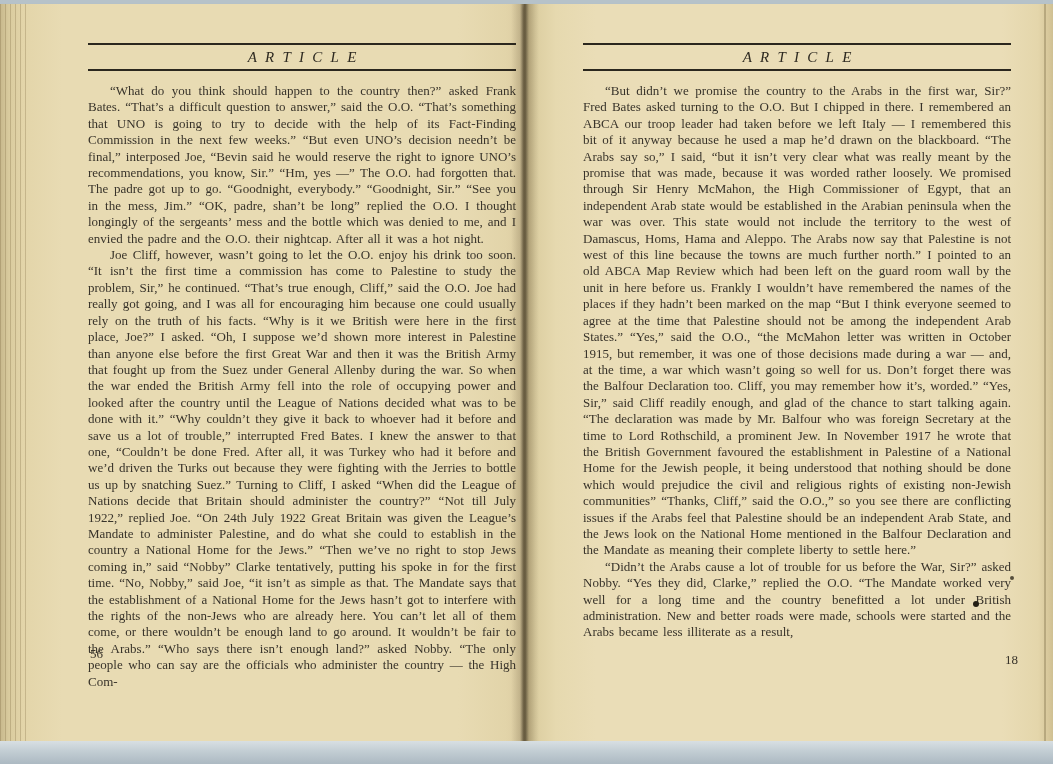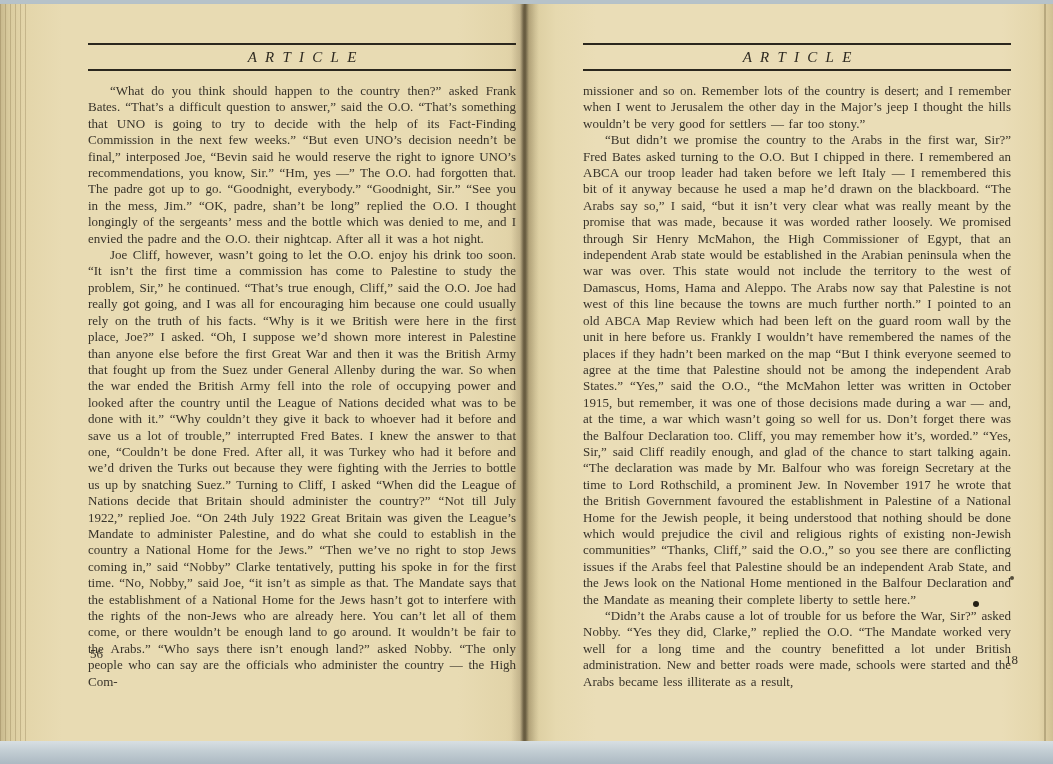--- a/index.html
+++ b/index.html
@@ -99,21 +99,20 @@
     <div class="page-number pn-left">56</div>
   </div>
 
   <div class="page page-right">
     <div class="edge-right"></div>
     <div class="column col-right">
       <div class="rule"></div>
       <div class="running-head">ARTICLE</div>
       <div class="rule"></div>
       <div class="body">
-        <p class="para">missioner and so on.  Remember lots of the country is desert;  and I remember when I went to Jerusalem the other day in the Major’s jeep I thought the hills wouldn’t be very good for settlers — far too stony.”</p>
         <p class="para indent">“But didn’t we promise the country to the Arabs in the first war, Sir?”  Fred Bates asked turning to the O.O.  But I chipped in there. I remembered an ABCA our troop leader had taken before we left Italy — I remembered this bit of it anyway because he used a map he’d drawn on the blackboard.  “The Arabs say so,” I said, “but it isn’t very clear what was really meant by the promise that was made, because it was worded rather loosely.  We promised through Sir Henry McMahon, the High Commissioner of Egypt, that an independent Arab state would be established in the Arabian peninsula when the war was over.  This state would not include the territory to the west of Damascus, Homs, Hama and Aleppo.  The Arabs now say that Palestine is not west of this line because the towns are much further north.” I pointed to an old ABCA Map Review which had been left on the guard room wall by the unit in here before us.  Frankly I wouldn’t have remembered the names of the places if they hadn’t been marked on the map “But I think everyone seemed to agree at the time that Palestine should not be among the independent Arab States.”  “Yes,” said the O.O., “the McMahon letter was written in October 1915, but remember, it was one of those decisions made during a war — and, at the time, a war which wasn’t going so well for us.  Don’t forget there was the Balfour Declaration too.  Cliff, you may remember how it’s, worded.”  “Yes, Sir,” said Cliff readily enough, and glad of the chance to start talking again.  “The declaration was made by Mr. Balfour who was foreign Secretary at the time to Lord Rothschild, a prominent Jew.  In November 1917 he wrote that the British Government favoured the establishment in Palestine of a National Home for the Jewish people, it being understood that nothing should be done which would prejudice the civil and religious rights of existing non-Jewish communities” “Thanks, Cliff,” said the O.O.,” so you see there are conflicting issues if the Arabs feel that Palestine should be an independent Arab State, and the Jews look on the National Home mentioned in the Balfour Declaration and the Mandate as meaning their complete liberty to settle here.”</p>
         <p class="para indent">“Didn’t the Arabs cause a lot of trouble for us before the War, Sir?” asked Nobby.  “Yes they did, Clarke,” replied the O.O.  “The Mandate worked very well for a long time and the country benefitted a lot under British administration.  New and better roads were made, schools were started and the Arabs became less illiterate as a result,</p>
       </div>
     </div>
     <div class="ink-blot blot-1"></div>
     <div class="ink-blot blot-2"></div>
     <div class="page-number pn-right">18</div>
   </div>
 
   <div class="gutter"></div>

